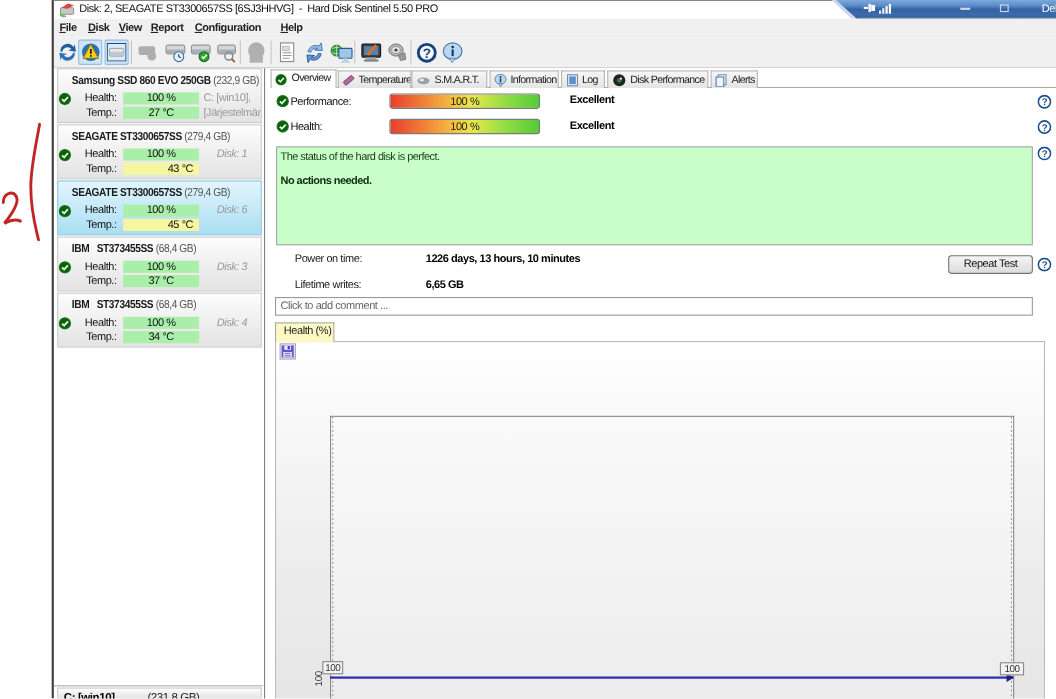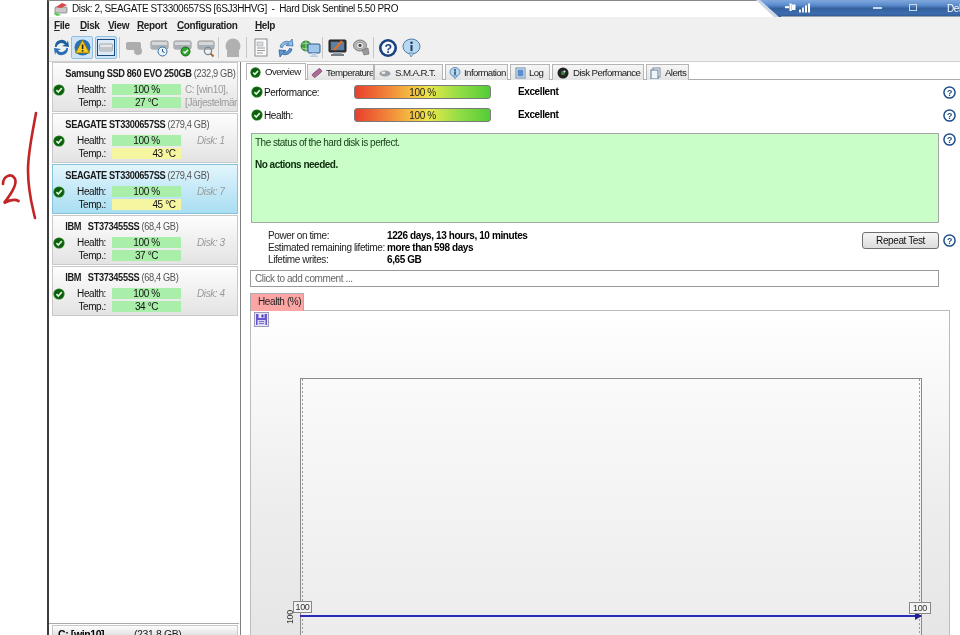--- a/index.html
+++ b/index.html
@@ -45,21 +45,21 @@
 
 #greenbox { position:absolute; left:5px; top:71px; width:688px; height:90px; background:#c9fec9; border:1px solid #a6a6a6; font-size:10px; letter-spacing:-0.5px; }
 
 .irow { position:absolute; left:6px; font-size:10px; color:#222; white-space:nowrap; width:700px;padding-left:16px; }
 .ival { position:absolute; left:135px; font-weight:bold; color:#000; }
 
 #btn { position:absolute; left:616px; top:170px; width:77px; height:17px; background:linear-gradient(#f5f5f5,#dcdcdc); border:1px solid #707070; border-radius:3px; font-size:10px; text-align:center; line-height:15px; color:#111; }
 
 #comment { position:absolute; left:4px; top:208px; width:689px; height:17px; background:#fff; border:1px solid #9a9a9a; font-size:10px; color:#666; line-height:15px; padding-left:4px; }
 
-#healthtab { position:absolute; left:4px; top:231px; width:54px; height:18px; background:#fca5a5; border:1px solid #ababab; border-bottom:none; font-size:10px; color:#222; line-height:16px; padding-left:7px; z-index:2; }
+#healthtab { position:absolute; left:4px; top:231px; width:54px; height:18px; background:#fef9c3; border:1px solid #ababab; border-bottom:none; font-size:10px; color:#222; line-height:16px; padding-left:7px; z-index:2; }
 #chartpanel { position:absolute; left:4px; top:248px; width:700px; height:326px; background:linear-gradient(#ffffff,#ededed 60%,#e6e6e6); border:1px solid #bbb; border-bottom:none; }
 #plot { position:absolute; left:49px; top:67px; width:622px; height:259px; border:1px solid #8a8a8a; border-bottom:none; background:linear-gradient(#fafafa,#ececec); }
 .dotv { position:absolute; top:0; width:1px; height:100%; background-image:linear-gradient(#999 40%, transparent 40%); background-size:1px 4px; }
 #blueline { position:absolute; left:49px; top:304px; width:621px; height:2px; background:#2a2ab8; }
 .axisbox { position:absolute; width:19px; height:12px; background:#f2f2f2; border:1px solid #888; font-size:9px; color:#333; text-align:center; line-height:11px; }
 
 #floppy { position:absolute; left:3px; top:1px; width:15px; height:15px; }
 
 #anno { position:absolute; left:0; top:100px; width:47px; height:130px; }
 </style>
@@ -228,21 +228,21 @@
     <div class="card sel" style="top:102px">
       <div class="ctitle" style="padding-left:14px"><b>SEAGATE ST3300657SS</b> <span style="color:#555">(279,4 GB)</span></div>
       <div class="crow" style="top:21px">
         <svg class="gcheck" style="top:0px" viewBox="0 0 12 12">
             <circle cx="6" cy="6" r="5.6" fill="#1c7a1c"></circle>
             <circle cx="6" cy="6" r="4.6" fill="#0e5c0e"></circle>
             <path d="M3.4 6.2 L5.3 8 L8.8 4.2" stroke="#d8f8d8" stroke-width="1.7" fill="none"></path>
           </svg>
         <span class="clabel">Health:</span>
           <span class="cbar">100 %</span>
-          <span class="cgray cit" style="left:144px">Disk: 7</span>
+          <span class="cgray cit" style="left:144px">Disk: 6</span>
       </div>
       <div class="crow" style="top:34px">
         <span class="clabel">Temp.:</span>
           <span class="cbar yellow">45 °C</span>
       </div>
     </div>
     <div class="card" style="top:153px">
       <div class="ctitle" style="padding-left:14px"><b>IBM&nbsp;&nbsp;&nbsp;ST373455SS</b> <span style="color:#555">(68,4 GB)</span></div>
       <div class="crow" style="top:21px">
         <svg class="gcheck" style="top:0px" viewBox="0 0 12 12">
@@ -366,21 +366,20 @@
     </div>
     <div id="greenbox">
       <div style="position:absolute;left:3px;top:3px;color:#1e421e">The status of the hard disk is perfect.</div>
       <div style="position:absolute;left:3px;top:25px;color:#0c2c0c;font-weight:bold">No actions needed.</div>
     </div>
     <svg class="qmark" style="left:697px;top:71px" viewBox="0 0 14 14">
         <circle cx="7" cy="7" r="6" fill="#fff" stroke="#1d4f8c" stroke-width="1.6"></circle>
         <text x="7" y="10.6" font-size="9.5" font-weight="bold" fill="#1d4f8c" text-anchor="middle" font-family="Liberation Sans">?</text>
       </svg>
     <div class="irow" style="top:168px">Power on time:<span class="ival" style="left:135px">1226 days, 13 hours, 10 minutes</span></div>
-    <div class="irow" style="top:180px">Estimated remaining lifetime:<span class="ival" style="left:135px">more than 598 days</span></div>
     <div class="irow" style="top:192px">Lifetime writes:<span class="ival" style="left:135px">6,65 GB</span></div>
     <div id="btn">Repeat Test</div>
     <svg class="qmark" style="left:697px;top:172px" viewBox="0 0 14 14">
         <circle cx="7" cy="7" r="6" fill="#fff" stroke="#1d4f8c" stroke-width="1.6"></circle>
         <text x="7" y="10.6" font-size="9.5" font-weight="bold" fill="#1d4f8c" text-anchor="middle" font-family="Liberation Sans">?</text>
       </svg>
     <div id="comment">Click to add comment ...</div>
     <div id="healthtab">Health (%)</div>
     <div id="chartpanel">
       <svg id="floppy" viewBox="0 0 15 15">

